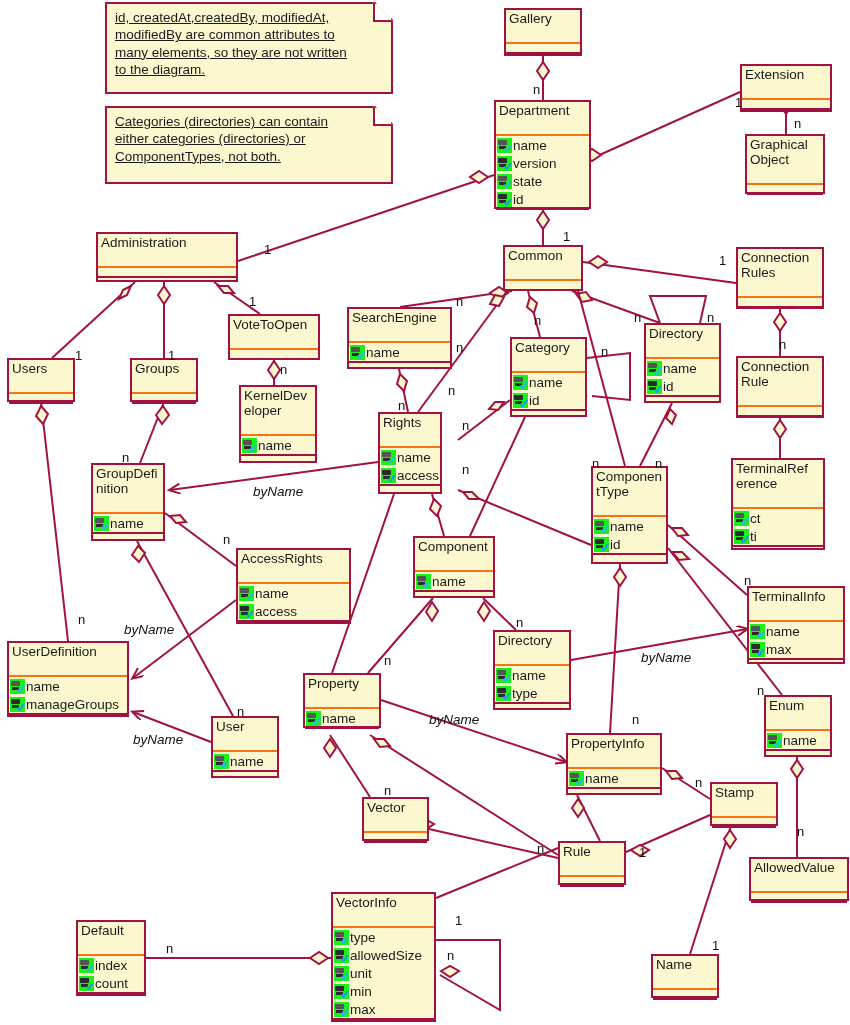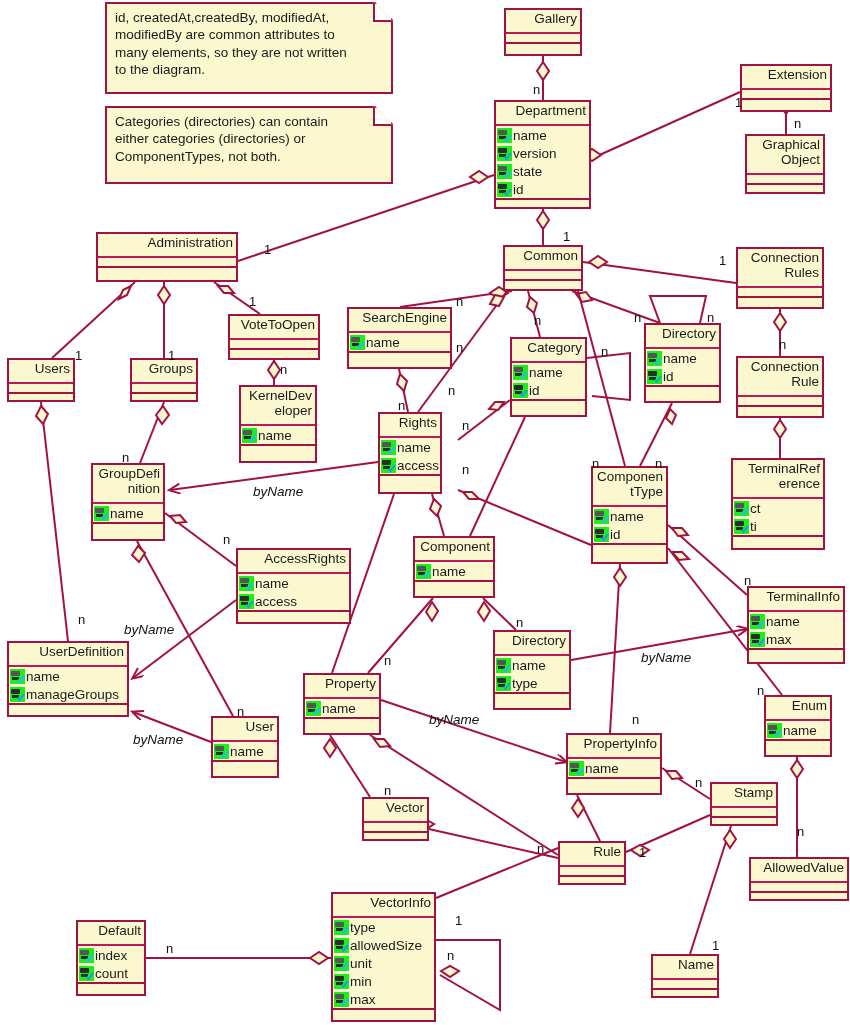--- a/index.html
+++ b/index.html
@@ -11,23 +11,23 @@
   .uclass{
     position:absolute;
     box-sizing:border-box;
     border:2px solid #a11243;
     background:#fbf8d0;
     font-size:13.5px;
     color:#1a1a1a;
     line-height:1.12;
   }
   .uclass .cname{
-    text-align:right;
-    padding:1px 3px 6px 3px;
-    border-bottom:2px solid #be185d;
+    text-align:left;
+    padding:1px 3px 16px 3px;
+    border-bottom:2px solid #f97316;
     white-space:pre-line;
   }
   .uclass .attrs{
     border-bottom:2px solid #a11243;
     padding:0;
   }
   .uclass .attrs.empty{height:8px;}
   .uclass .ops{height:9px;}
   .attr{
     display:flex;
@@ -69,20 +69,21 @@
   .note{
     position:absolute;
     box-sizing:border-box;
     border:2px solid #a11243;
     background:#fbf8d0;
     font-size:13.5px;
     line-height:1.28;
     color:#1a1a1a;
     padding:5px 8px 4px 8px;
     white-space:pre-line;
+    text-decoration:underline;
   }
   .note .dogear{
     position:absolute;right:-2px;top:-2px;
     width:18px;height:18px;
     background:#ffffff;
     border-left:2px solid #a11243;
     border-bottom:2px solid #a11243;
     transform:none;
     clip-path:polygon(0 0, 100% 100%, 0 100%);
   }
@@ -509,21 +510,21 @@
             <span class="aicon grey"></span>
             <span class="aname">name</span>
           </div>
           <div class="attr">
             <span class="aicon"></span>
             <span class="aname">type</span>
           </div>
         </div>
         <div class="ops"></div>
       </div>
-      <div class="uclass" style="left: 303px; top: 673px; width: 78px; height: 62px;">
+      <div class="uclass" style="left: 303px; top: 673px; width: 78px; height: 55px;">
         <div class="cname">Property</div>
         <div class="attrs">
           <div class="attr">
             <span class="aicon grey"></span>
             <span class="aname">name</span>
           </div>
         </div>
         <div class="ops"></div>
       </div>
       <div class="uclass" style="left: 764px; top: 695px; width: 68px; height: 62px;">

